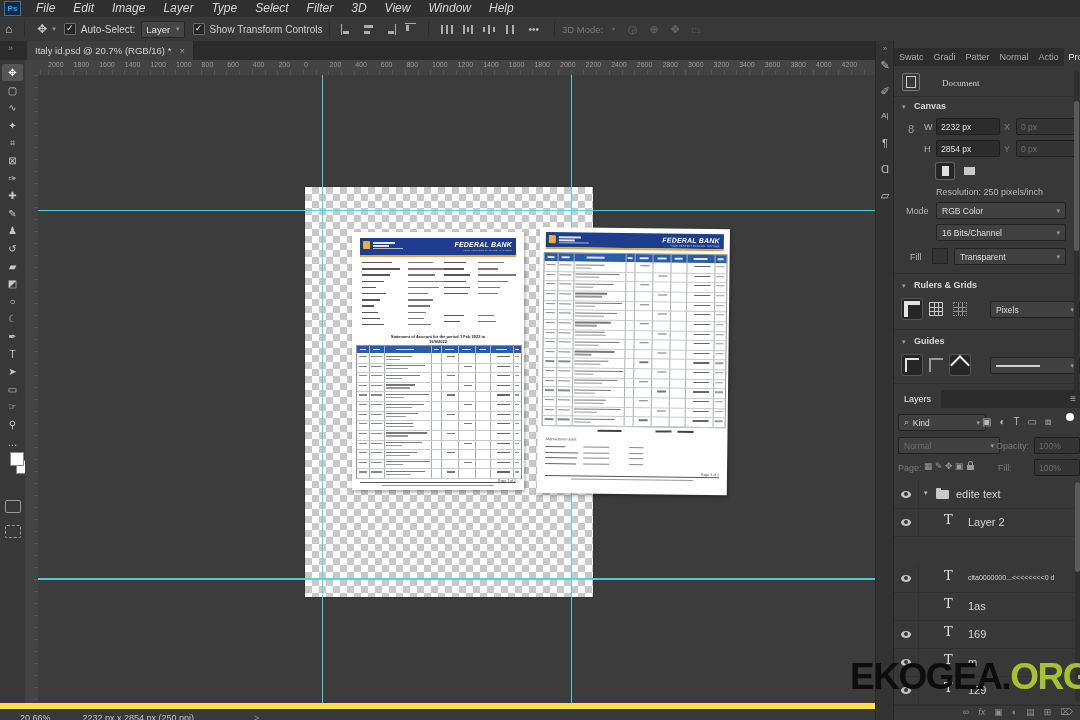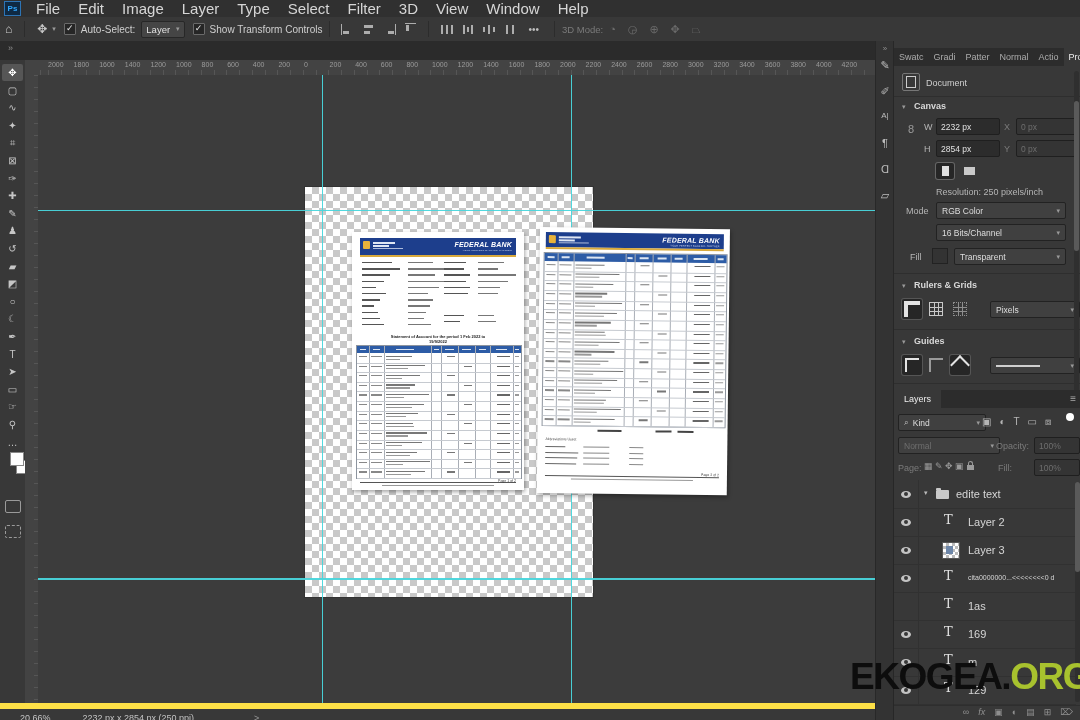--- a/index.html
+++ b/index.html
@@ -5,21 +5,21 @@
   html,body{margin:0;padding:0;background:#262626;}
   #stage{position:relative;width:1080px;height:720px;overflow:hidden;
     font-family:"Liberation Sans",sans-serif;background:#3c3c3c;
     -webkit-font-smoothing:antialiased;}
   .abs{position:absolute;}
   
   #menubar{left:0;top:0;width:1080px;height:17px;background:#303030;border-bottom:1px solid #262626;
     display:flex;align-items:center;gap:0;}
   .ps-logo{width:15px;height:13px;margin:0 6px 0 4px;background:#0f2a44;border:1px solid #2d74b5;
     color:#31a8ff;font-size:8px;font-weight:bold;display:flex;align-items:center;justify-content:center;}
-  .menu-item{color:#d6d6d6;font-size:15px;padding:0 9px;line-height:17px;}
+  .menu-item{color:#d6d6d6;font-size:12px;padding:0 9px;line-height:17px;font-style:italic;}
   #optionsbar{left:0;top:17px;width:1080px;height:24px;background:#383838;border-bottom:1px solid #282828;
     display:flex;align-items:center;color:#cfcfcf;font-size:10px;}
   .ob-sep{width:1px;height:16px;background:#2c2c2c;margin:0 7px;}
   .ob-icon{color:#c9c9c9;font-size:12px;margin:0 5px;}
   .checkbox{width:10px;height:10px;background:#262626;border:1px solid #6a6a6a;border-radius:1px;
     color:#e8e8e8;font-size:9px;line-height:9px;text-align:center;margin:0 5px 0 8px;}
   .dropdown{background:#454545;border:1px solid #272727;border-radius:2px;height:15px;
     display:inline-flex;align-items:center;padding:0 4px;color:#e0e0e0;font-size:9.5px;gap:6px;}
   .chev{color:#9a9a9a;font-size:7px;}
   .ico-align{width:13px;height:11px;margin:0 4px;position:relative;opacity:.85;}
@@ -195,20 +195,24 @@
     <span class="grayed" style="font-size:9.5px;">3D Mode:</span>
     <span class="gray-ico">◔</span>
     <span class="gray-ico">◶</span>
     <span class="gray-ico">⊕</span>
     <span class="gray-ico">✥</span>
     <span class="gray-ico">⏢</span>
   </div>
 
   <div id="tabbar" class="abs">
     <span class="abs" style="left:8px;top:2px;color:#8d8d8d;font-size:9px;">»</span>
+    <div id="doctab">
+      <span>Italy id.psd @ 20.7% (RGB/16) *</span>
+      <span style="color:#9a9a9a;">×</span>
+    </div>
   </div>
 
   <div id="toolbar" class="abs">
     <div id="tools">
         <div class="tool active" style="top: 4px;">✥</div>
         <div class="tool" style="top: 21.6px;">▢</div>
         <div class="tool" style="top: 39.2px;">∿</div>
         <div class="tool" style="top: 56.8px;">✦</div>
         <div class="tool" style="top: 74.4px;">⌗</div>
         <div class="tool" style="top: 92px;">⊠</div>
@@ -669,21 +673,21 @@
           <span class="ptab">Normal</span>
           <span class="ptab">Actio</span>
           <span class="ptab active">Properties</span>
         </span>
 
     </div>
 
     <div class="abs" style="left:8px;top:32px;width:16px;height:16px;border:1px solid #777;border-radius:2px;display:flex;align-items:center;justify-content:center;">
       <span style="width:8px;height:10px;border:1px solid #ccc;display:block;"></span>
     </div>
-    <span class="plabel" style="left:32px;top:37px;color:#cfcfcf;">Document</span>
+    <span class="plabel" style="left:48px;top:37px;color:#cfcfcf;font-family:Liberation Serif, serif;">Document</span>
     <div class="divider" style="top:55px;"></div>
 
     <span class="sec-chev" style="left:8px;top:62px;">▾</span>
     <span class="sec-head" style="left:20px;top:60px;">Canvas</span>
 
     <span class="plabel" style="left:14px;top:82px;color:#9a9a9a;font-size:11px;">8</span>
     <span class="plabel" style="left:30px;top:81px;">W</span>
     <div class="pfield" style="left:42px;top:77px;width:54px;">2232 px</div>
     <span class="plabel grayed" style="left:110px;top:81px;">X</span>
     <div class="pfield disabled" style="left:122px;top:77px;width:50px;">0 px</div>
@@ -799,29 +803,20 @@
           <span style="position: absolute; left: 30px; top: 9px; color: rgb(187, 187, 187); font-size: 7px;">▾</span>
           <span class="folder" style="left: 42px;"></span>
           <span class="lname" style="left: 62px;">edite text</span>
         </div>
         <div class="lrow" style="top: 28px;">
           <div class="eyecell">
             <span class="eye"></span>
           </div>
           <span class="ttumb" style="left: 50px;">T</span>
           <span class="lname" style="left: 74px;">Layer 2</span>
-        </div>
-        <div class="lrow" style="top: 56px;">
-          <div class="eyecell">
-            <span class="eye"></span>
-          </div>
-          <span class="imgthumb" style="left: 48px;">
-            <i></i>
-          </span>
-          <span class="lname" style="left: 74px;">Layer 3</span>
         </div>
         <div class="lrow" style="top: 84px;">
           <div class="eyecell">
             <span class="eye"></span>
           </div>
           <span class="ttumb" style="left: 50px;">T</span>
           <span class="lname" style="left: 74px; font-size: 7px; top: 10px;">cita0000000...&lt;&lt;&lt;&lt;&lt;&lt;&lt;&lt;0 d</span>
         </div>
         <div class="lrow" style="top: 112px;">
           <div class="eyecell"></div>

